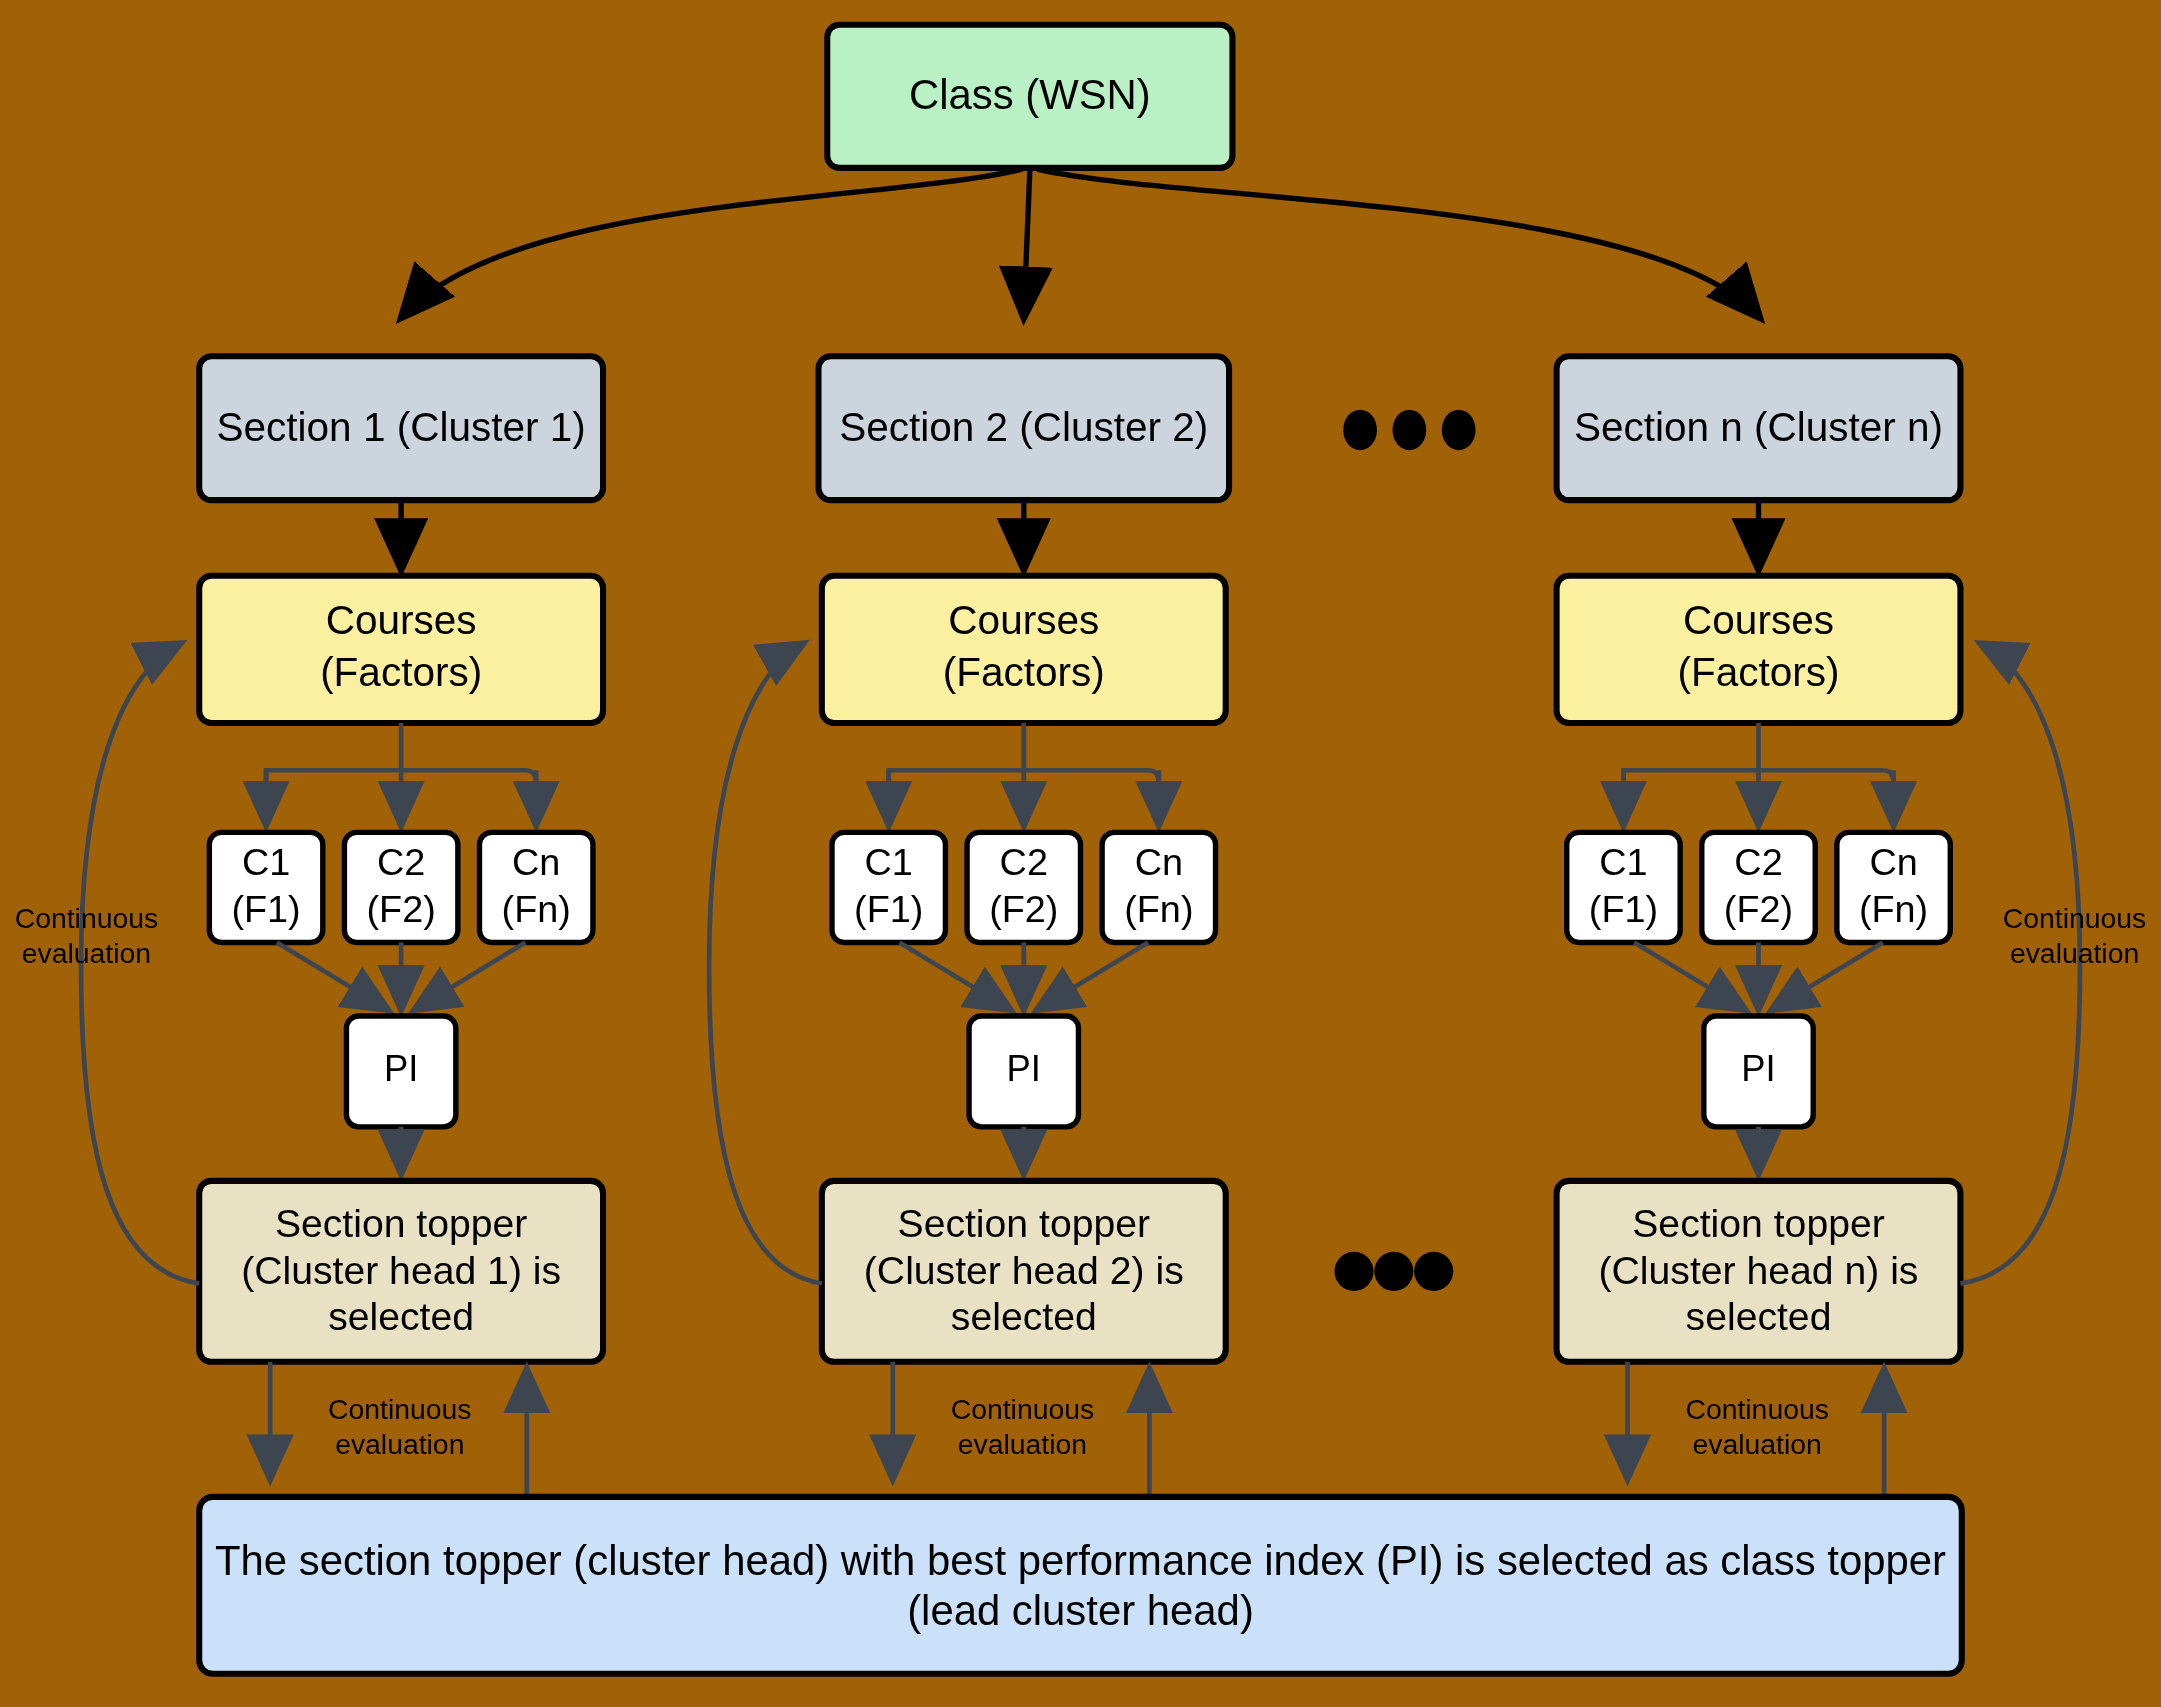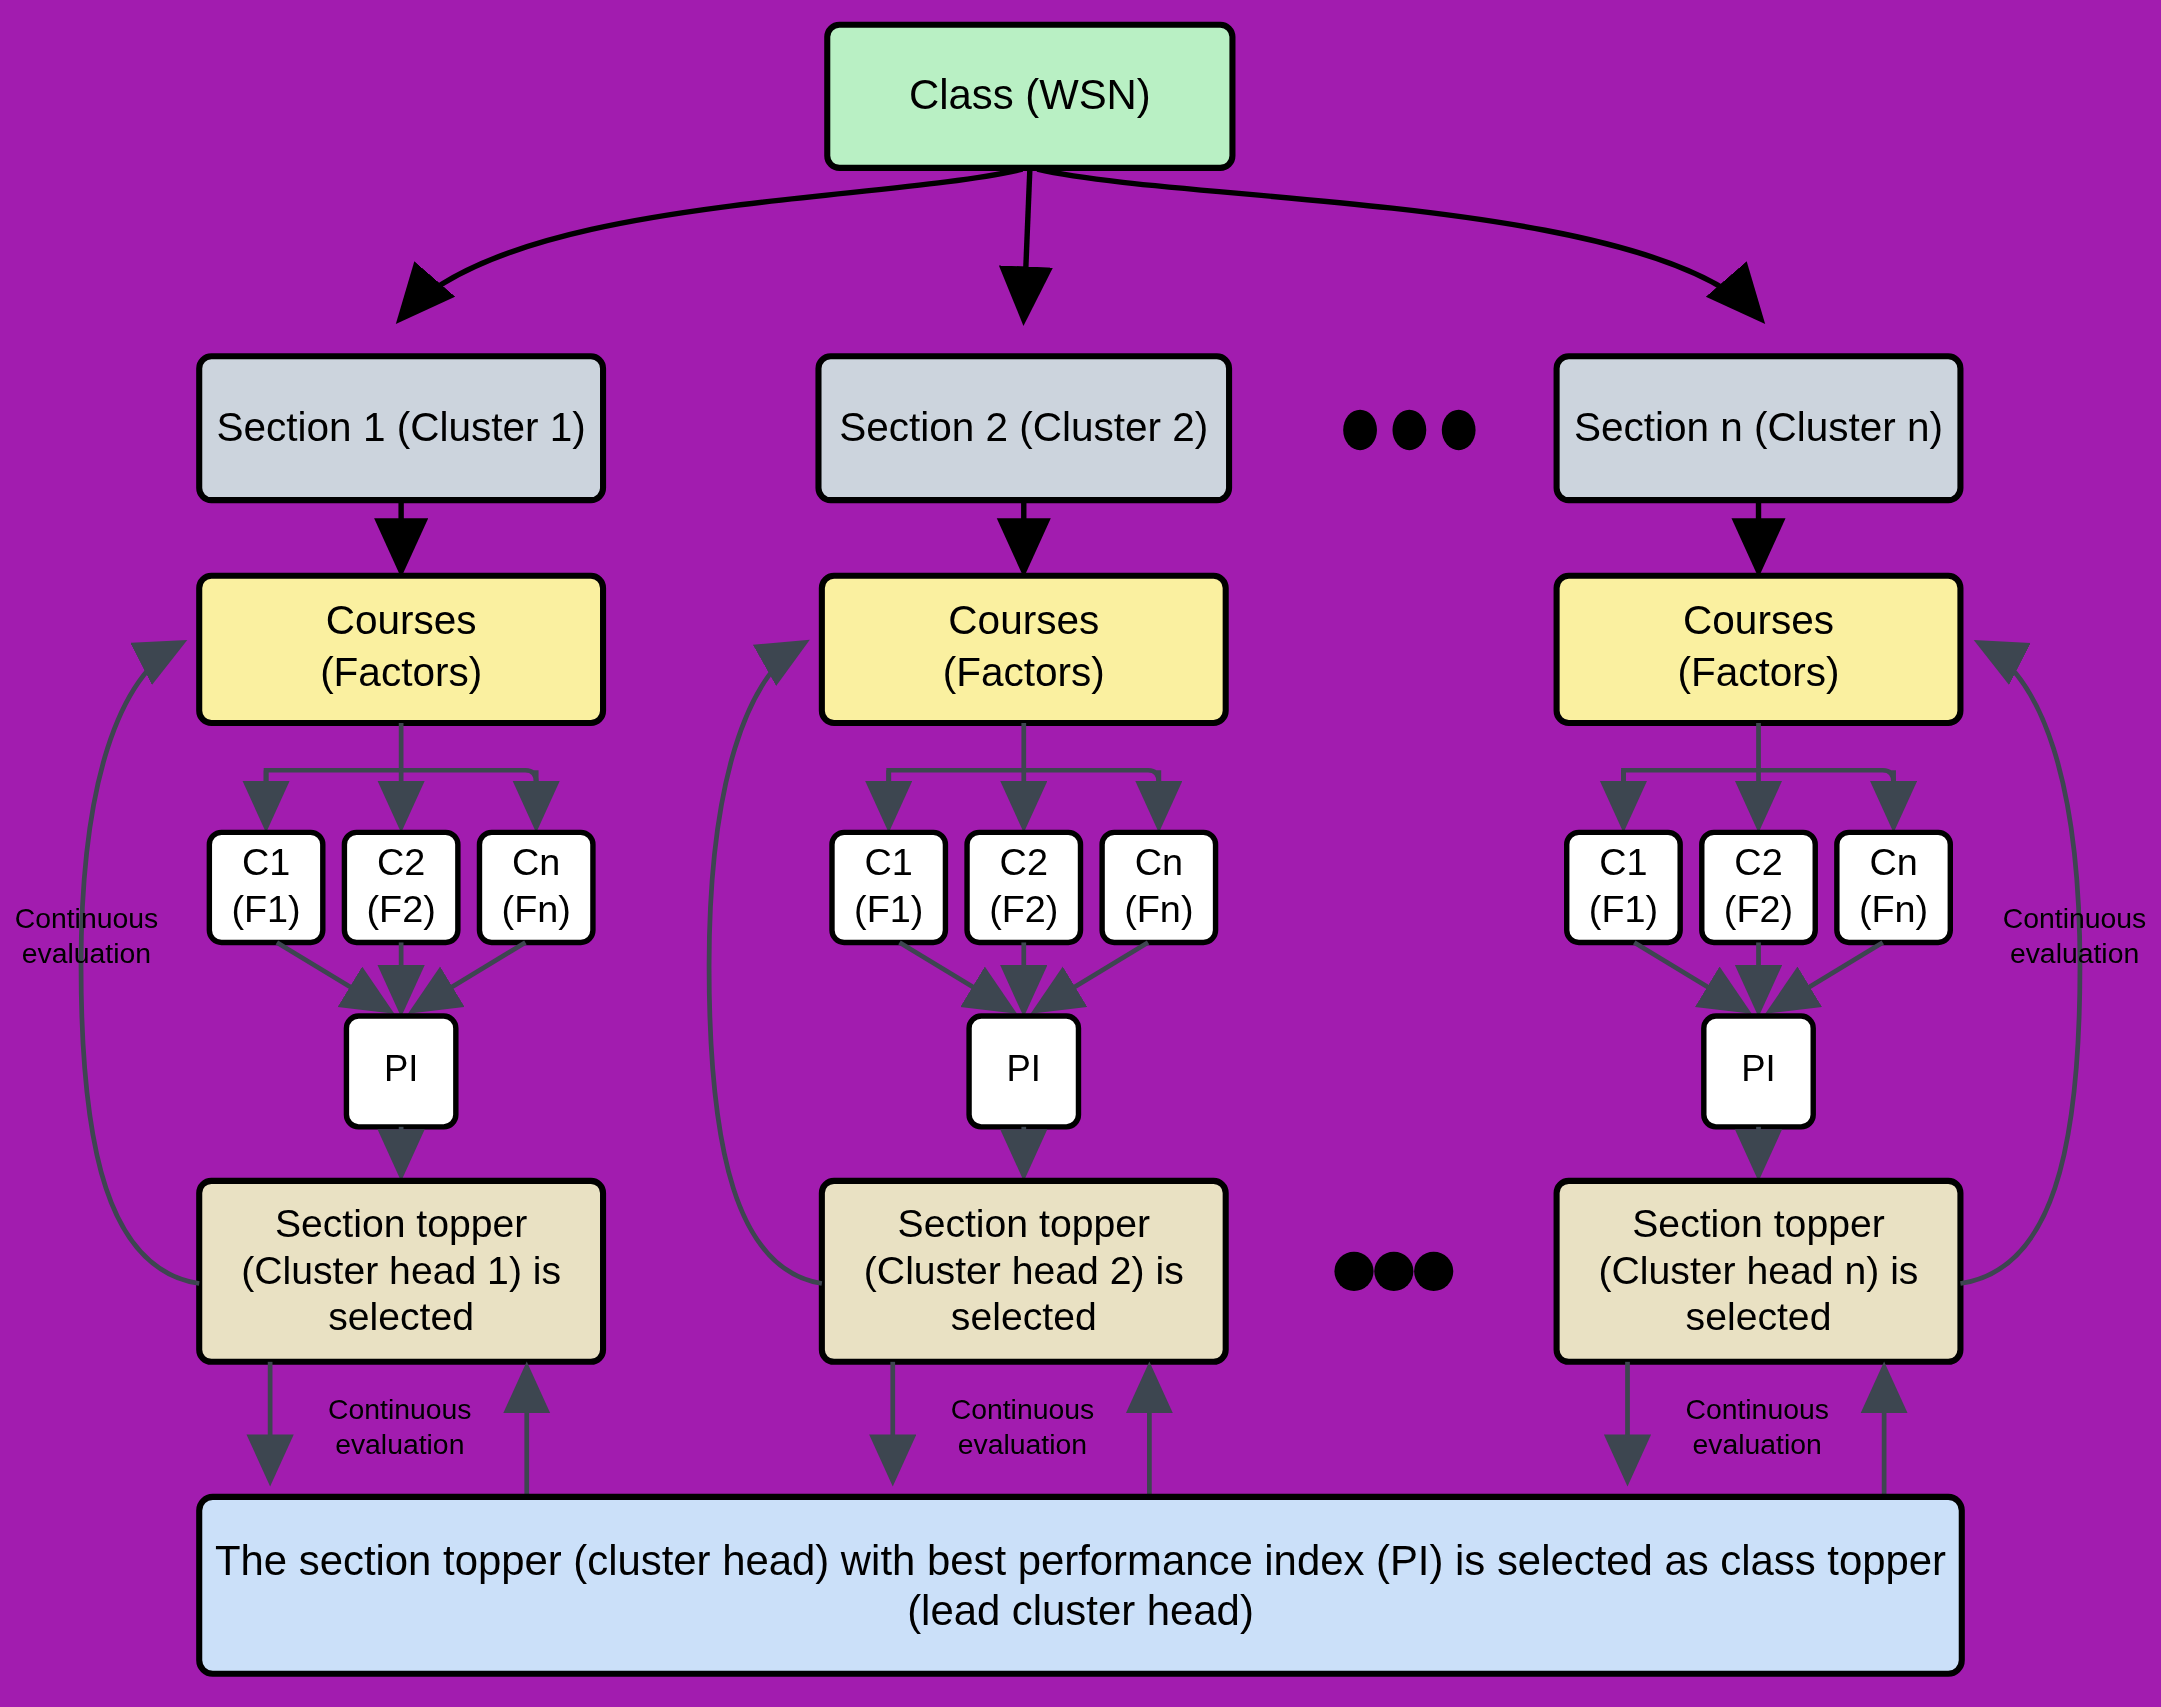--- a/index.html
+++ b/index.html
@@ -4,21 +4,21 @@
 <style>
   html, body {
     margin: 0;
     padding: 0;
     background: #ffffff;
   }
   #canvas {
     position: relative;
     width: 2161px;
     height: 1708px;
-    background: #a21caf;
+    background: #a16207;
     font-family: "Liberation Sans", sans-serif;
     overflow: hidden;
   }
   svg.diagram {
     position: absolute;
     top: 0; left: 0;
     width: 2161px;
     height: 1708px;
   }
   .box-rect {

